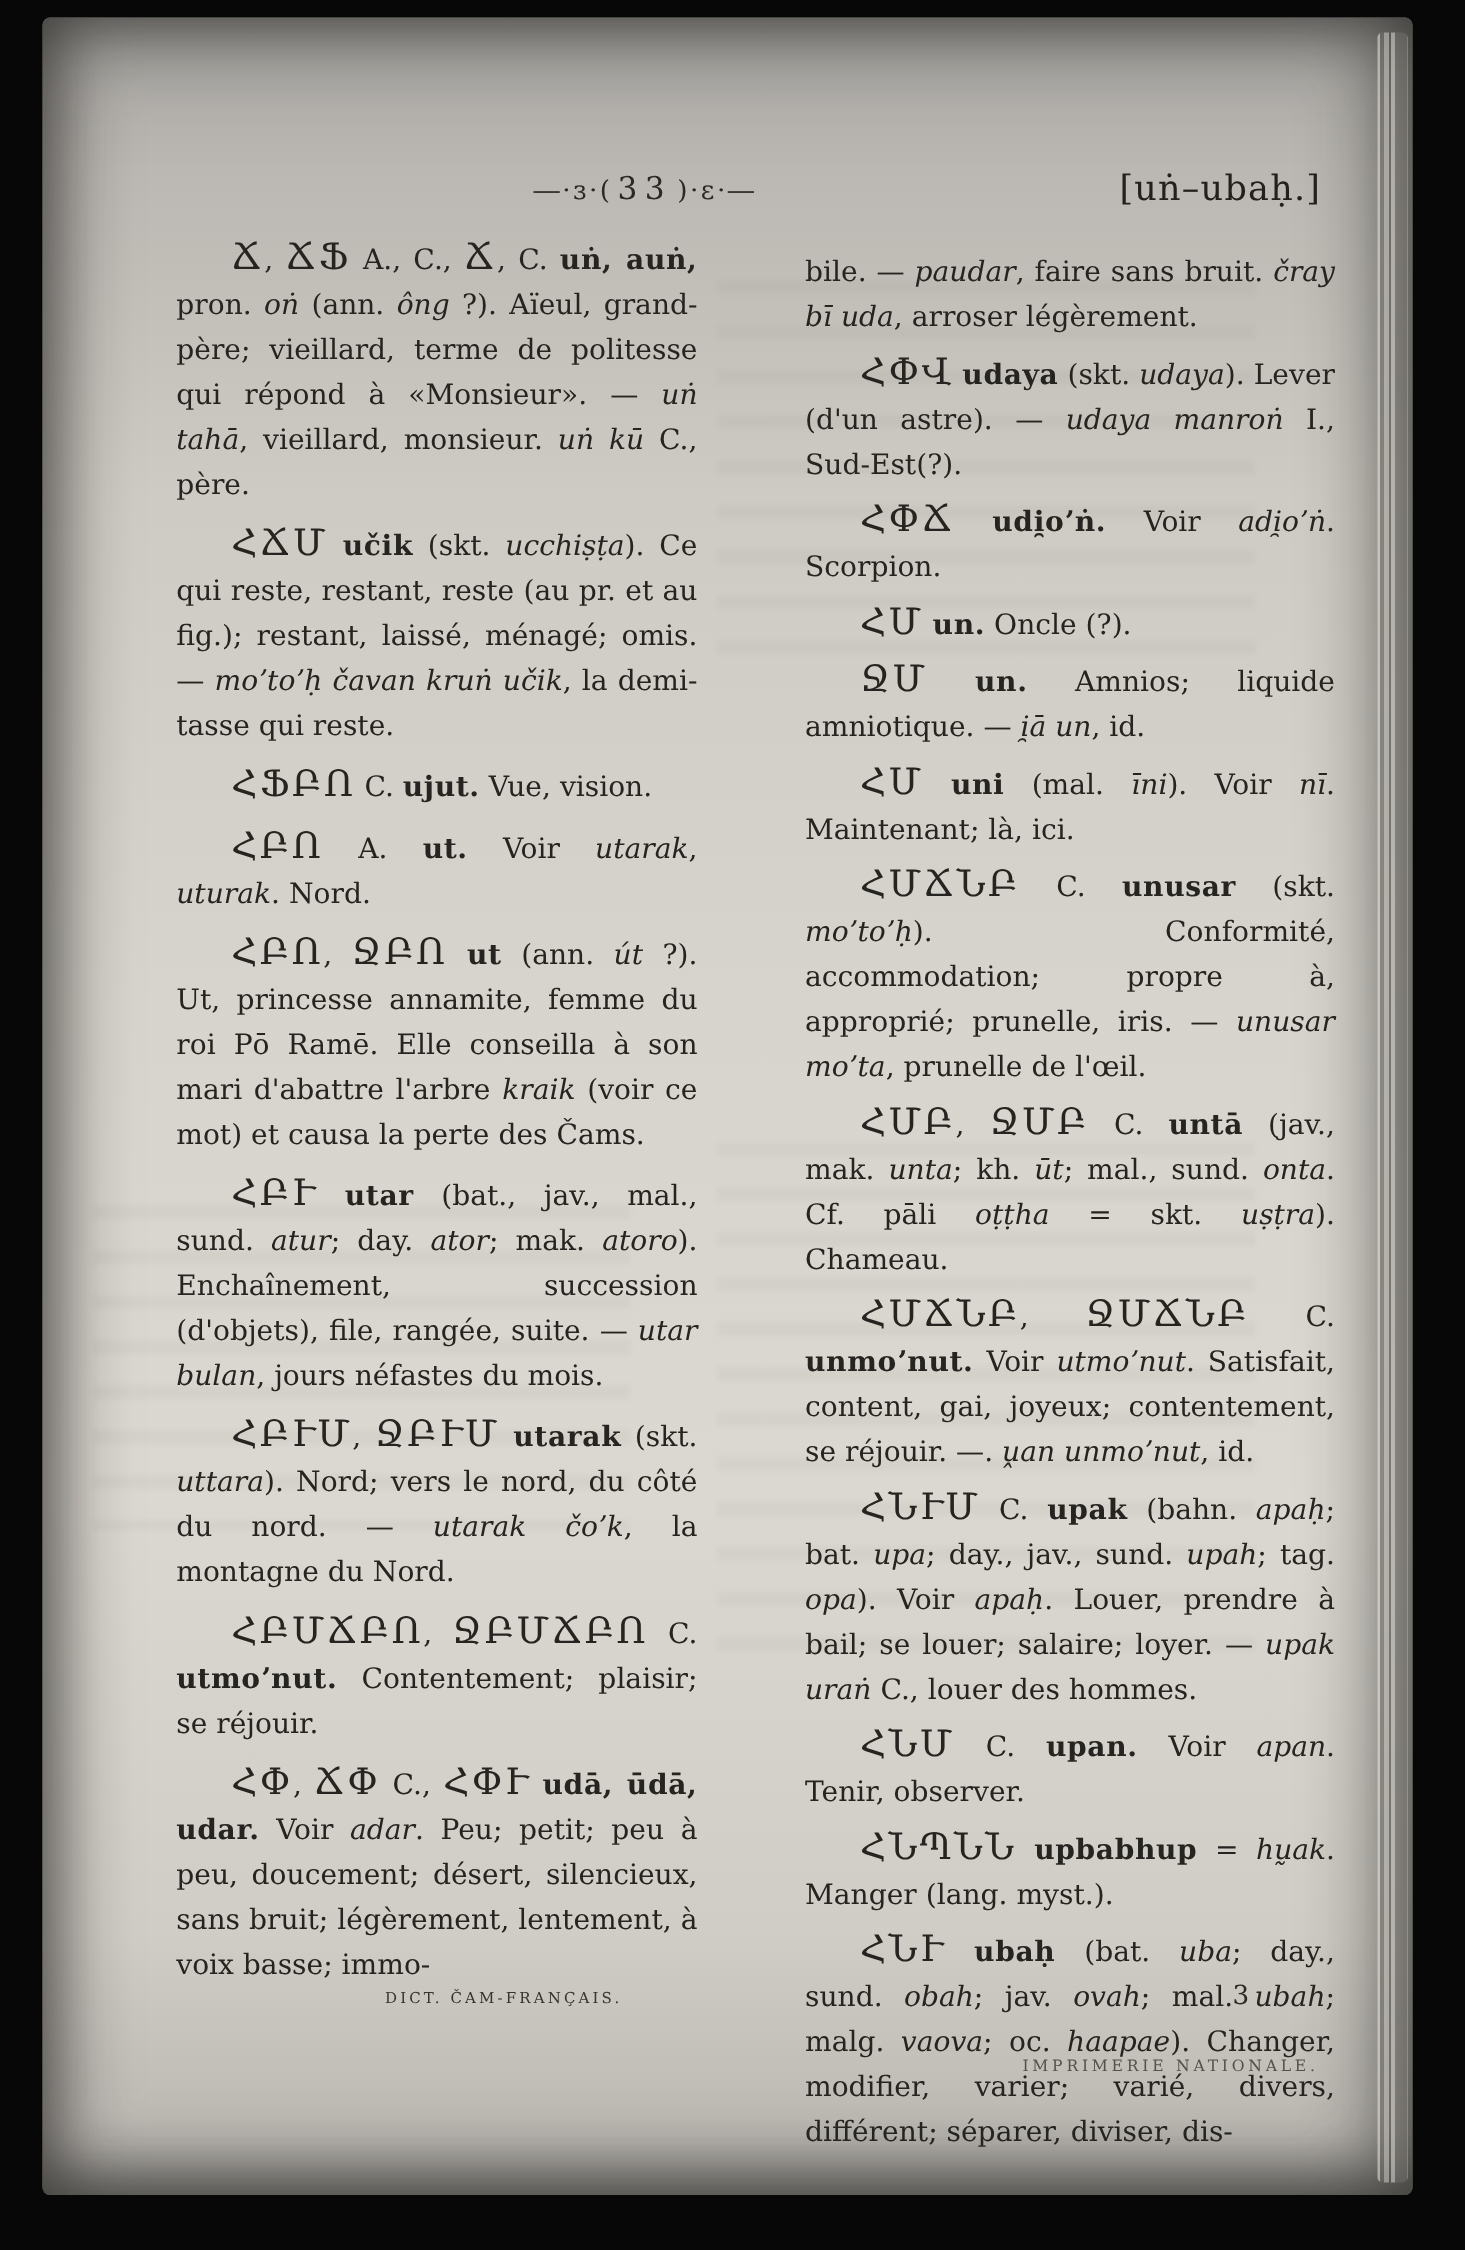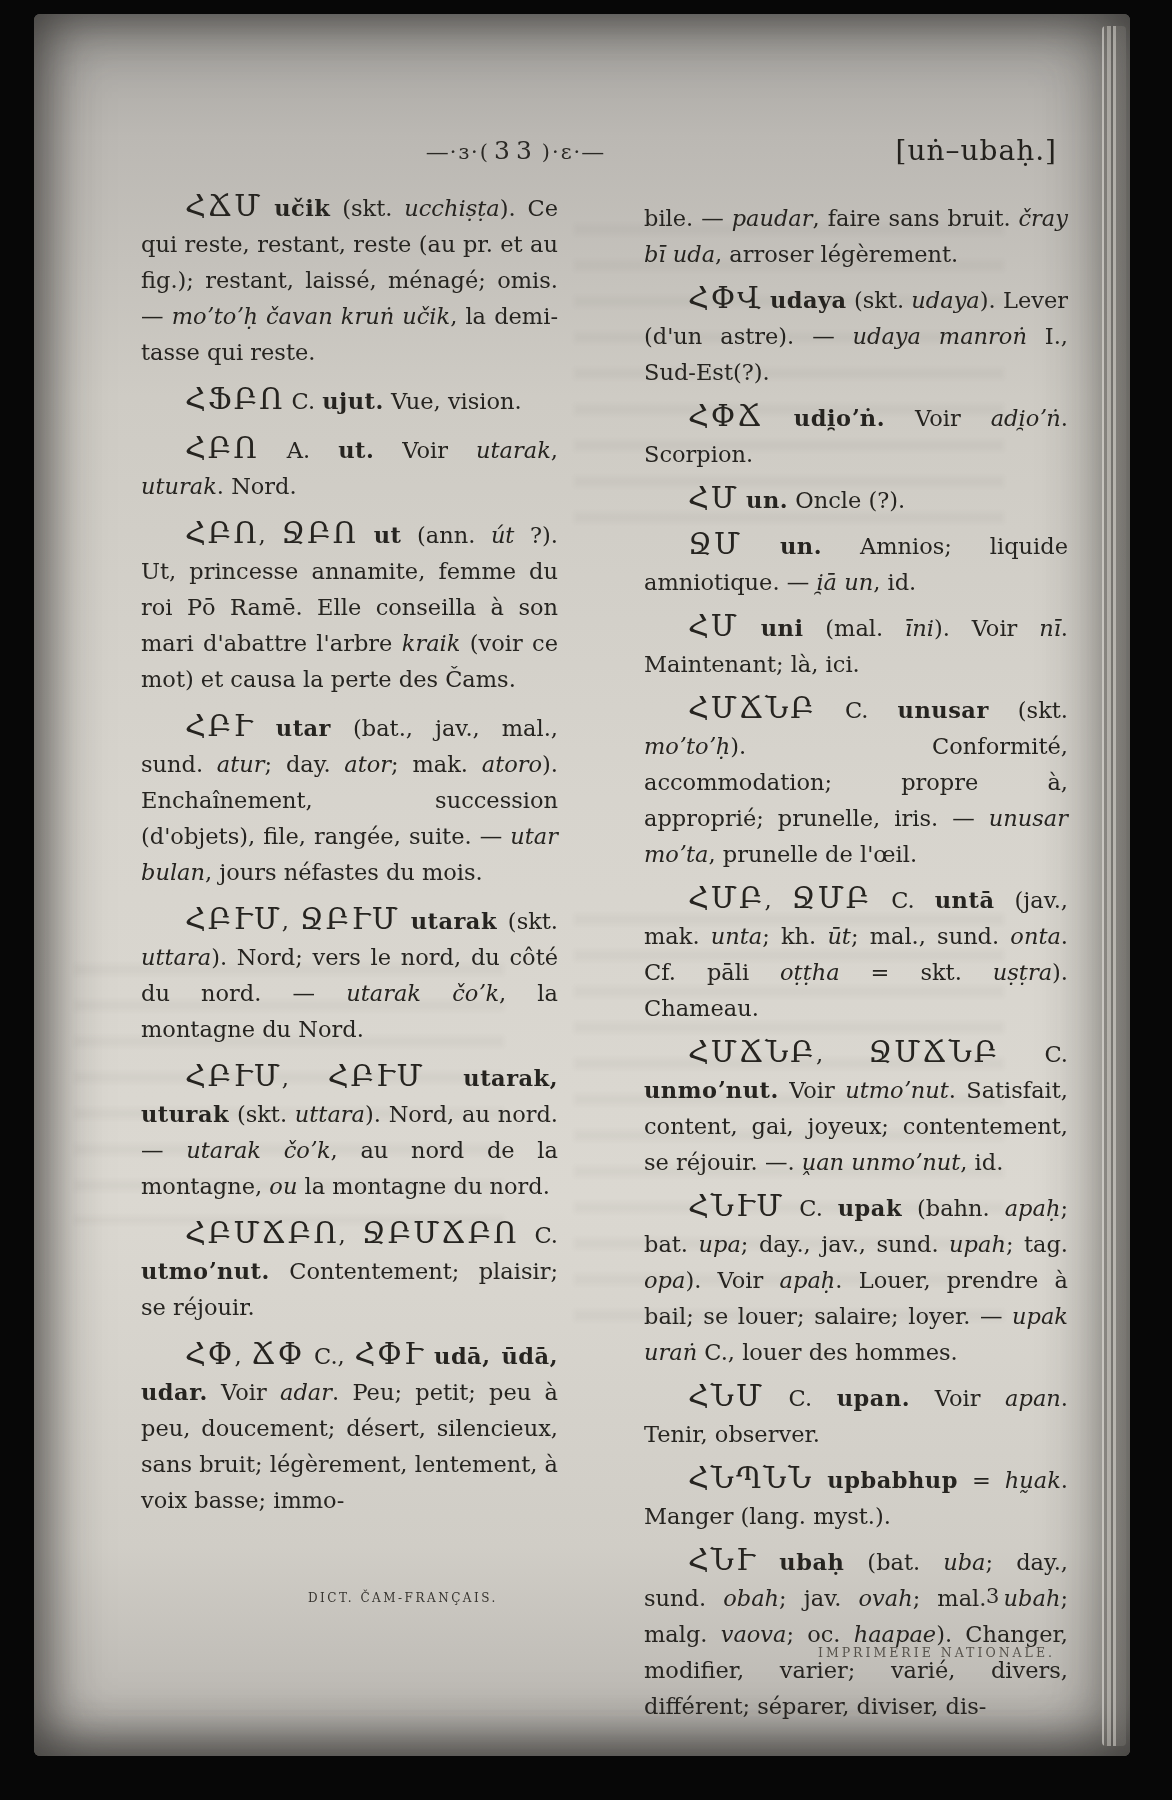--- a/index.html
+++ b/index.html
@@ -70,27 +70,27 @@
   <div class="bleed" style="left:40px;top:950px;width:430px;height:260px;"></div>
 
   <div class="content">
 
     <div class="header-orn">
       <span>―·ɜ·(</span><span class="num">33</span><span>)·ɛ·―</span>
     </div>
     <div class="header-range">[uṅ–ubaḥ.]</div>
 
     <div class="col col-left">
+      <p class="entry"><c>Ճ</c>, <c>ՃՖ</c> A., C., <c>Ճ</c>, C. <b>uṅ, auṅ,</b> pron. <i>oṅ</i> (ann. <i>ông</i> ?). Aïeul, grand-père; vieillard, terme de politesse qui répond à «Monsieur». — <i>uṅ tahā</i>, vieillard, monsieur. <i>uṅ kū</i> C., père.</p>
       <p class="entry"><c>ՀՃՄ</c> <b>učik</b> (skt. <i>ucchiṣṭa</i>). Ce qui reste, restant, reste (au pr. et au fig.); restant, laissé, ménagé; omis. — <i>moʼtoʼḥ čavan kruṅ učik</i>, la demi-tasse qui reste.</p>
       <p class="entry"><c>ՀՖԲՈ</c> C. <b>ujut.</b> Vue, vision.</p>
       <p class="entry"><c>ՀԲՈ</c> A. <b>ut.</b> Voir <i>utarak</i>, <i>uturak</i>. Nord.</p>
       <p class="entry"><c>ՀԲՈ</c>, <c>ՋԲՈ</c> <b>ut</b> (ann. <i>út</i> ?). Ut, princesse annamite, femme du roi Pō Ramē. Elle conseilla à son mari d'abattre l'arbre <i>kraik</i> (voir ce mot) et causa la perte des Čams.</p>
       <p class="entry"><c>ՀԲՒ</c> <b>utar</b> (bat., jav., mal., sund. <i>atur</i>; day. <i>ator</i>; mak. <i>atoro</i>). Enchaînement, succession (d'objets), file, rangée, suite. — <i>utar bulan</i>, jours néfastes du mois.</p>
       <p class="entry"><c>ՀԲՒՄ</c>, <c>ՋԲՒՄ</c> <b>utarak</b> (skt. <i>uttara</i>). Nord; vers le nord, du côté du nord. — <i>utarak čoʼk</i>, la montagne du Nord.</p>
-      <p class="entry"><c>ՀԲՒՄ</c>, <c>ՀԲՒՄ</c> <b>utarak, uturak</b> (skt. <i>uttara</i>). Nord, au nord. — <i>utarak čoʼk</i>, au nord de la montagne, <i>ou</i> la montagne du nord.</p>
       <p class="entry"><c>ՀԲՄՃԲՈ</c>, <c>ՋԲՄՃԲՈ</c> C. <b>utmoʼnut.</b> Contentement; plaisir; se réjouir.</p>
       <p class="entry"><c>ՀՓ</c>, <c>ՃՓ</c> C., <c>ՀՓՒ</c> <b>udā, ūdā, udar.</b> Voir <i>adar</i>. Peu; petit; peu à peu, doucement; désert, silencieux, sans bruit; légèrement, lentement, à voix basse; immo-</p>
     </div>
 
     <div class="col col-right">
       <p class="entry cont">bile. — <i>paudar</i>, faire sans bruit. <i>čray bī uda</i>, arroser légèrement.</p>
       <p class="entry"><c>ՀՓՎ</c> <b>udaya</b> (skt. <i>udaya</i>). Lever (d'un astre). — <i>udaya manroṅ</i> I., Sud-Est(?).</p>
       <p class="entry"><c>ՀՓՃ</c> <b>udi̯oʼṅ.</b> Voir <i>adi̯oʼṅ</i>. Scorpion.</p>
       <p class="entry"><c>ՀՄ</c> <b>un.</b> Oncle (?).</p>
       <p class="entry"><c>ՋՄ</c> <b>un.</b> Amnios; liquide amniotique. — <i>i̯ā un</i>, id.</p>

